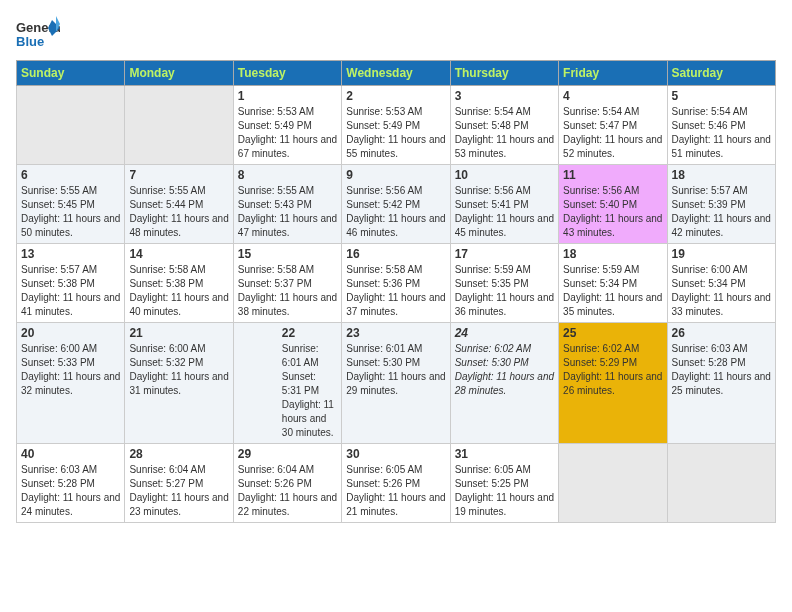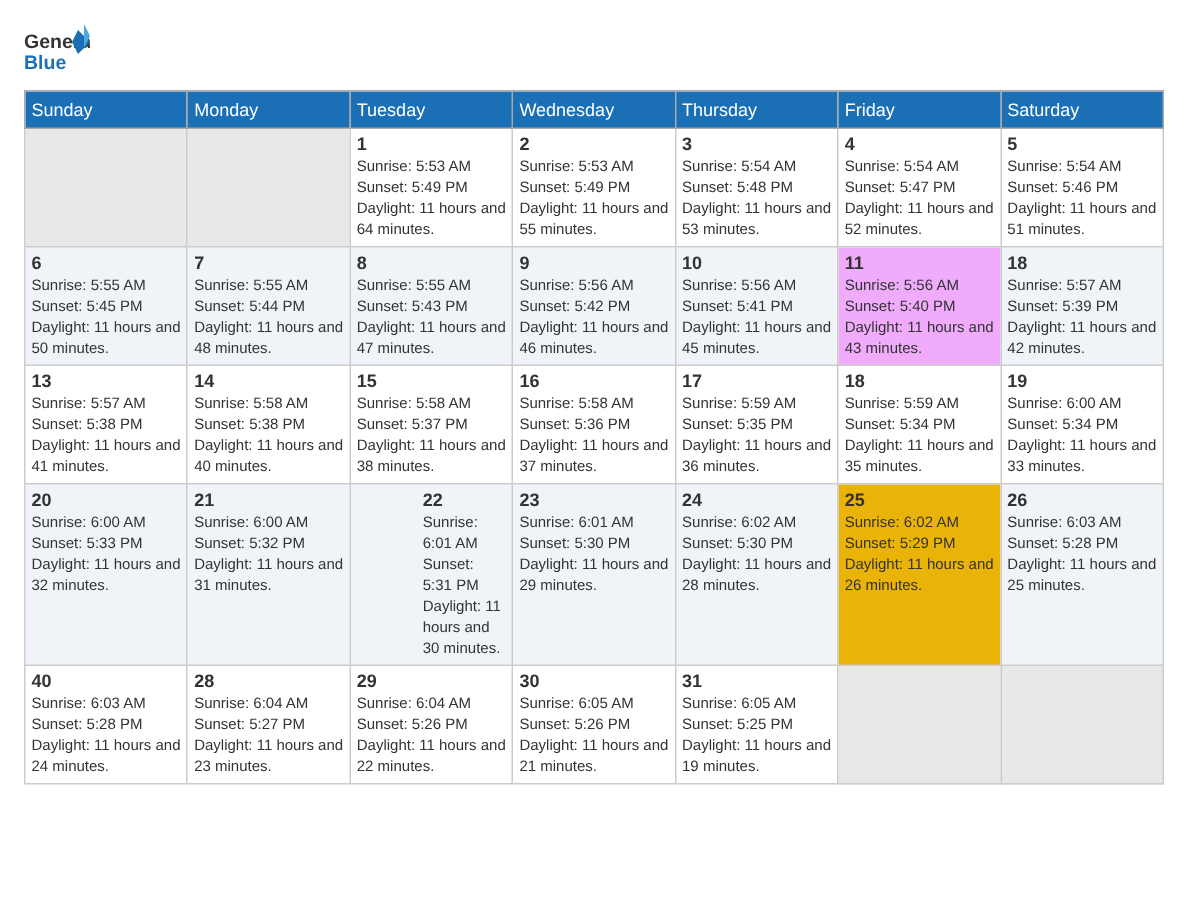--- a/index.html
+++ b/index.html
@@ -29,23 +29,23 @@
       color: #555;
       margin-top: 2px;
     }
     .calendar {
       width: 100%;
       border-collapse: collapse;
       margin-top: 8px;
     }
     .calendar th {
       background: #1a6fb5;
-      color: #ffffff;
+      color: #bef264;
       font-size: 12px;
-      font-weight: normal;
+      font-weight: bold;
       padding: 5px 4px;
       border: 1px solid #aaa;
       text-align: left;
       margin-left: 29px;
     }
     .calendar td {
       border: 1px solid #ccc;
       vertical-align: top;
       padding: 3px 4px;
       width: 108px;
@@ -110,21 +110,21 @@
   </thead>
   <tbody id="calendar-body">
   <tr>
         <td class="empty-cell"></td>
         <td class="empty-cell"></td>
         <td>
         <span class="day-num">1</span>
         <div class="day-info">
           <span>Sunrise: 5:53 AM</span><br>
           <span>Sunset: 5:49 PM</span><br>
-          <span>Daylight: 11 hours and 64 minutes.</span>
+          <span>Daylight: 11 hours and 67 minutes.</span>
         </div>
       </td>
         <td>
         <span class="day-num">2</span>
         <div class="day-info">
           <span>Sunrise: 5:53 AM</span><br>
           <span>Sunset: 5:49 PM</span><br>
           <span>Daylight: 11 hours and 55 minutes.</span>
         </div>
       </td>
@@ -295,21 +295,21 @@
         </div>
       </td>
         <td style="background: rgb(240, 244, 248);">
         <span class="day-num">23</span>
         <div class="day-info">
           <span>Sunrise: 6:01 AM</span><br>
           <span>Sunset: 5:30 PM</span><br>
           <span>Daylight: 11 hours and 29 minutes.</span>
         </div>
       </td>
-        <td style="background: rgb(240, 244, 248);">
+        <td style="background: rgb(240, 244, 248); font-style: italic;">
         <span class="day-num">24</span>
         <div class="day-info">
           <span>Sunrise: 6:02 AM</span><br>
           <span>Sunset: 5:30 PM</span><br>
           <span>Daylight: 11 hours and 28 minutes.</span>
         </div>
       </td>
         <td style="background: #eab308;">
         <span class="day-num">25</span>
         <div class="day-info">

